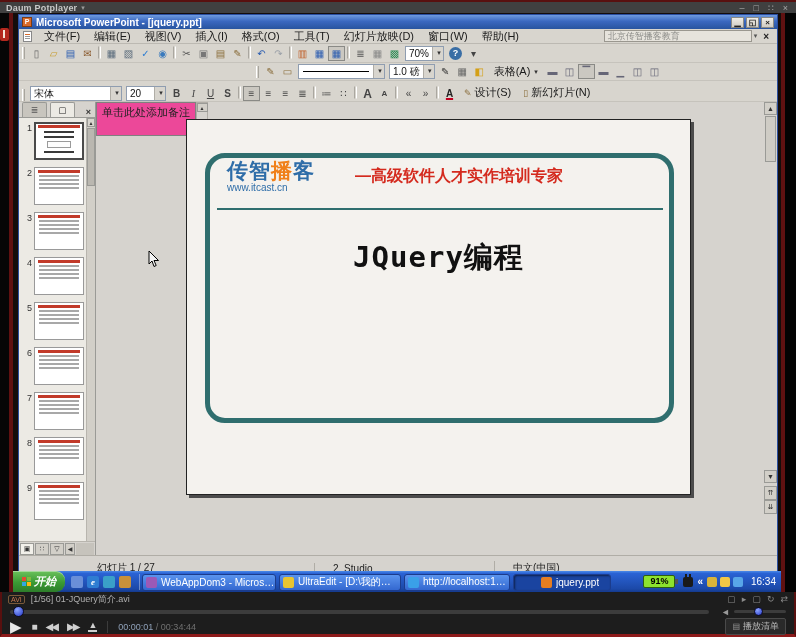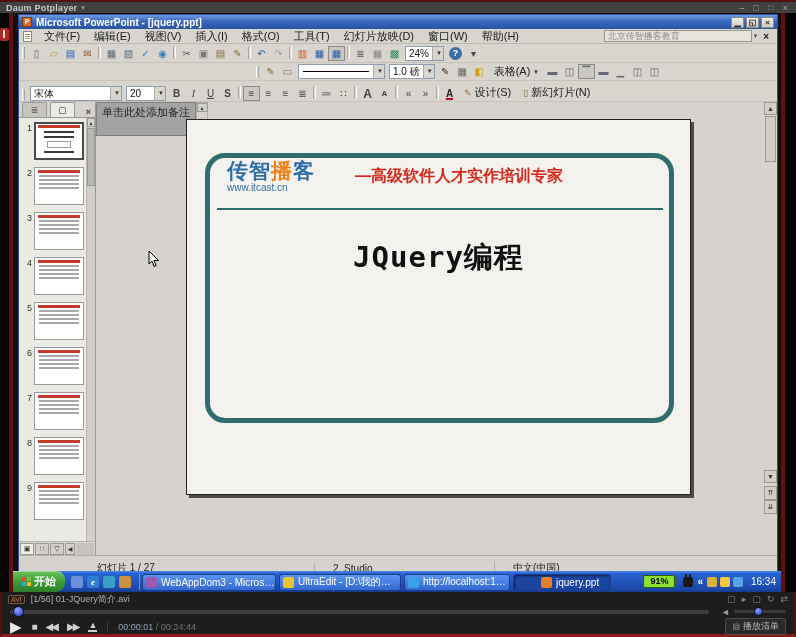--- a/index.html
+++ b/index.html
@@ -118,21 +118,21 @@
     color:#111; font-family:"DejaVu Sans Mono", monospace; letter-spacing:1px; }
   #lect-box { position:absolute; left:80px; top:196px; width:355px; height:120px; background:#f4f2ee;
     border:2px solid #c9c08b; border-radius:24px; z-index:2; display:flex; align-items:center; justify-content:center; }
   #lecturer { font-size:23px; color:#1a1a1a; font-family:"DejaVu Serif","Liberation Serif",serif; }
   #slide-footer { position:absolute; left:0; top:333px; width:100%; text-align:center; font-size:11px; font-weight:bold;
     color:#222; z-index:3; font-family:"DejaVu Serif","Liberation Serif",serif; }
   #cursor { position:absolute; left:52px; top:148px; z-index:5; }
 
   #splitter { height:5px; background:#d6d3ce; border-top:1px solid #b8b5ae; }
   #notes-row { height:34px; display:flex; }
-  #notes-box { flex:1; background:#a3a3a3; border:1px solid #808080; font-size:11px; color:#222; padding:2px 5px; }
+  #notes-box { flex:1; background:#ec4899; border:1px solid #808080; font-size:11px; color:#222; padding:2px 5px; }
   #notes-scroll { width:12px; background:#d6d3ce; border:1px solid #b0ada6; display:flex; flex-direction:column; align-items:center; }
   #notes-scroll .sb { width:11px; height:9px; background:#d2cfc8; border:1px solid #9a9a96; font-size:5px; line-height:8px; text-align:center; color:#333; }
   #notes-scroll .sp { flex:1; }
   #notes-scroll .th { width:9px; height:10px; background:#bab7b0; border:1px solid #9a9a96; margin-bottom:1px; }
 
   #vscroll { width:13px; flex:none; background:#d6d3ce; display:flex; flex-direction:column; align-items:center; }
   .vsb { width:13px; height:13px; background:#d2cfc8; border:1px solid #9a9a96; font-size:7px; line-height:11px; text-align:center; color:#333; flex:none; }
   #vs-main { height:412px; display:flex; flex-direction:column; align-items:center; width:13px; }
   #vs-thumb { width:11px; height:46px; background:#cfccc5; border:1px solid #9a9a96; margin-top:1px; }
   #vs-space { flex:1; }
@@ -143,21 +143,21 @@
   #sb-c1 { width:295px; padding-left:78px; white-space:nowrap; }
   #sb-c2 { width:180px; border-left:1px solid #b0ada6; padding-left:18px; }
   #sb-c3 { width:170px; border-left:1px solid #b0ada6; padding-left:18px; }
 
   
   #taskbar { position:absolute; left:0; top:558px; width:768px; height:21px;
     background:linear-gradient(180deg,#4a8ae8 0%,#2a62d4 12%,#1c49a8 85%,#143a8e 100%);
     display:flex; align-items:center; }
   #start-btn { height:21px; width:52px; border-radius:0 9px 9px 0; background:linear-gradient(180deg,#6cc25c,#3a9a34 55%,#2d7d2a);
     display:flex; align-items:center; justify-content:center; gap:3px; color:#fff; font-size:11px; font-weight:bold;
-    box-shadow:inset 0 1px 0 rgba(255,255,255,.4); }
+    font-style:italic; box-shadow:inset 0 1px 0 rgba(255,255,255,.4); }
   #start-flag { width:9px; height:9px; display:grid; grid-template-columns:4px 4px; grid-template-rows:4px 4px; gap:1px; }
   #start-flag i { display:block; }
   #start-flag i:nth-child(1){background:#e14b32;} #start-flag i:nth-child(2){background:#7fbb42;}
   #start-flag i:nth-child(3){background:#31a8e0;} #start-flag i:nth-child(4){background:#fdb813;}
   #quicklaunch { display:flex; align-items:center; gap:4px; padding:0 6px; }
   .ql .ic { display:block; width:12px; height:12px; border-radius:2px; color:#fff; font-size:9px; font-weight:bold;
     font-style:italic; text-align:center; line-height:12px; font-family:"Liberation Serif",serif; }
   .tb-div { width:1px; height:16px; background:rgba(255,255,255,.35); margin:0 2px; }
   #tasks { display:flex; align-items:center; gap:3px; height:21px; padding-top:1px; }
   .task { height:17px; display:flex; align-items:center; background:linear-gradient(180deg,#5a94ee,#3468d0);
@@ -282,21 +282,21 @@
               <span class="tbi sep"></span>
               <span class="tbi" style="color: rgb(192, 97, 43);">▥</span>
               <span class="tbi" style="color: rgb(42, 92, 176);">▦</span>
               <span class="tbi pressed" style="color: rgb(42, 92, 176);">▦</span>
               <span class="tbi sep"></span>
               <span class="tbi" style="color: rgb(85, 85, 85);">≣</span>
               <span class="tbi" style="color: rgb(136, 136, 136);">▦</span>
               <span class="tbi" style="color: rgb(46, 139, 87);">▩</span>
             </div>
           <span class="combo">
-            <span class="cval">24%</span>
+            <span class="cval">70%</span>
             <span class="cbtn">▾</span>
           </span>
           <span class="help-circle">?</span>
           <span class="tbi">▾</span>
         </div>
 
         <div id="tb2" class="toolbar">
           <span id="tb2-indent"></span>
           <span class="grip"></span>
           <div style="display:flex">

